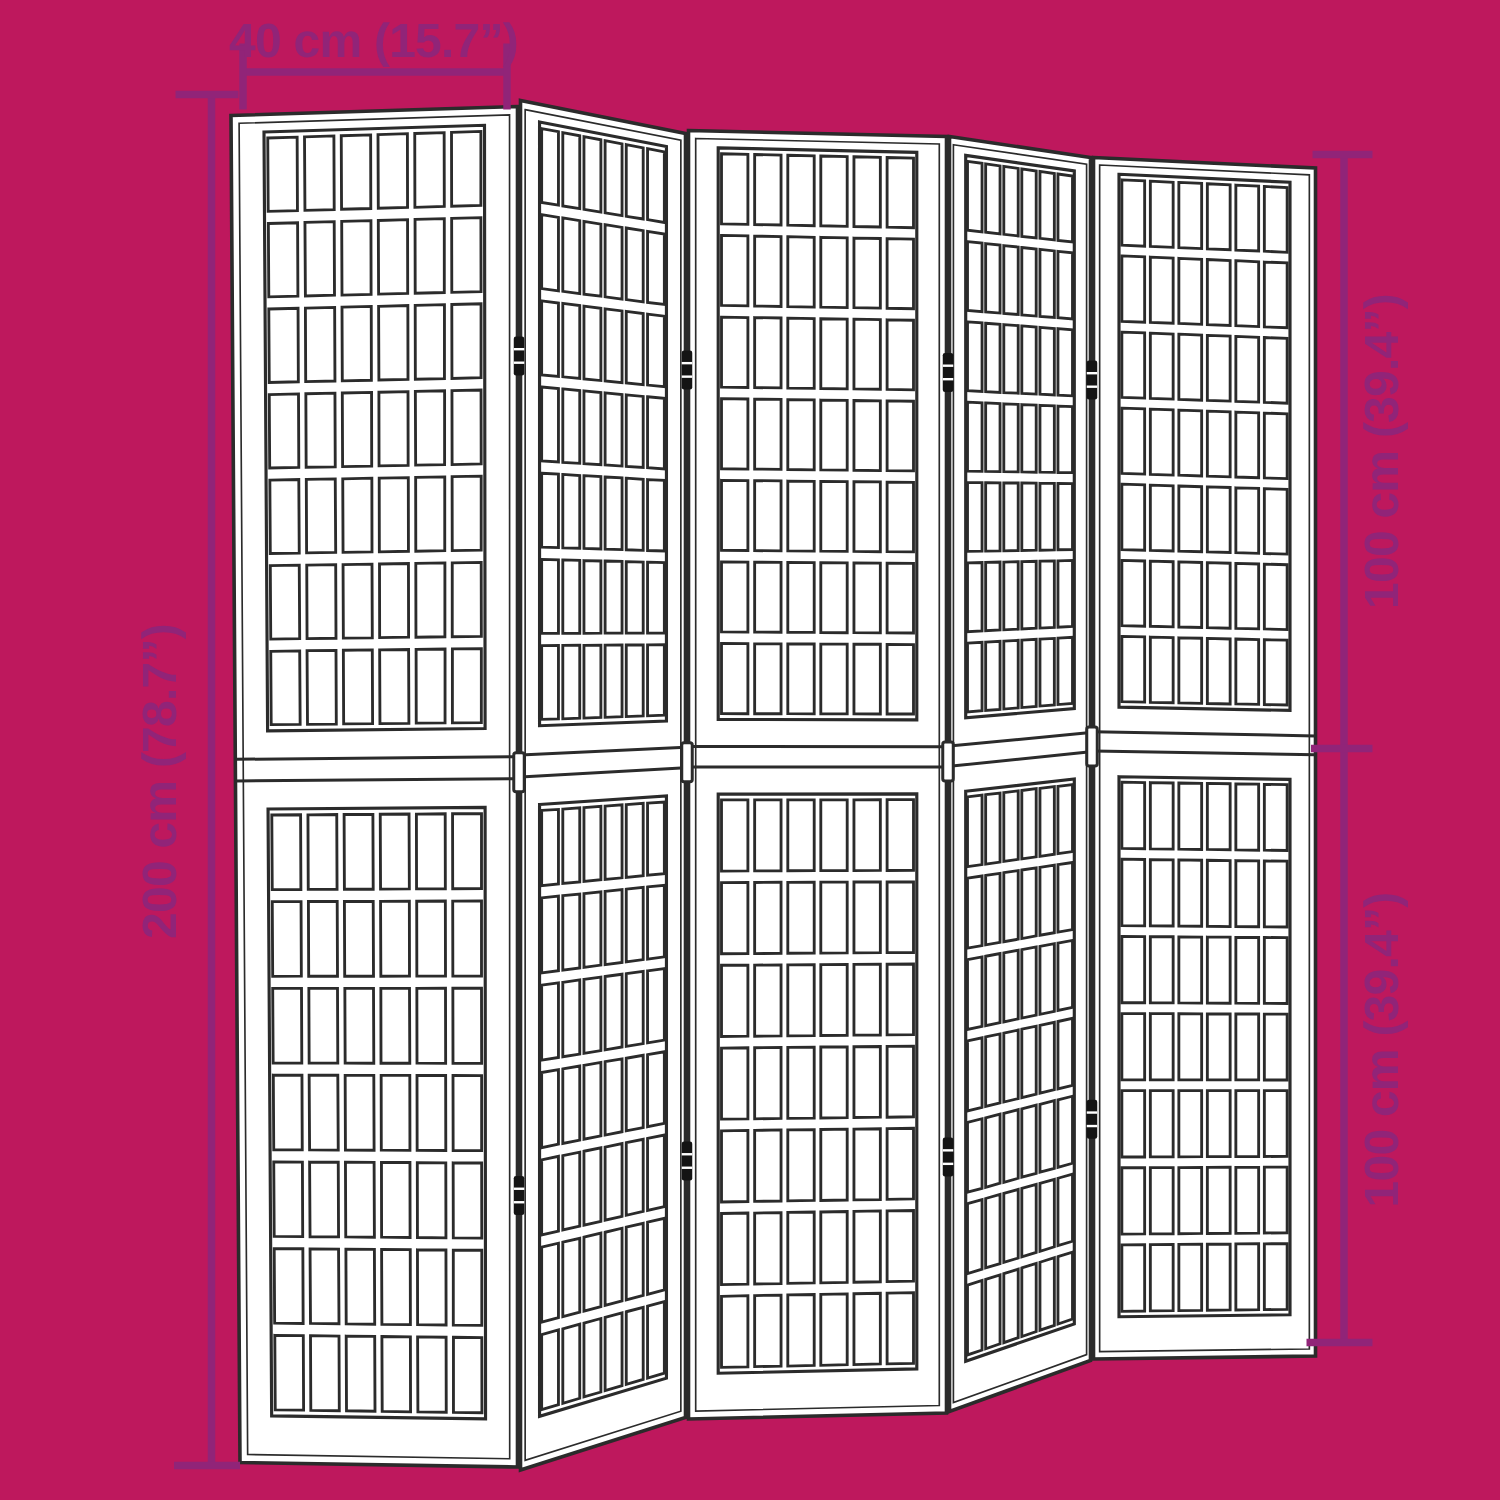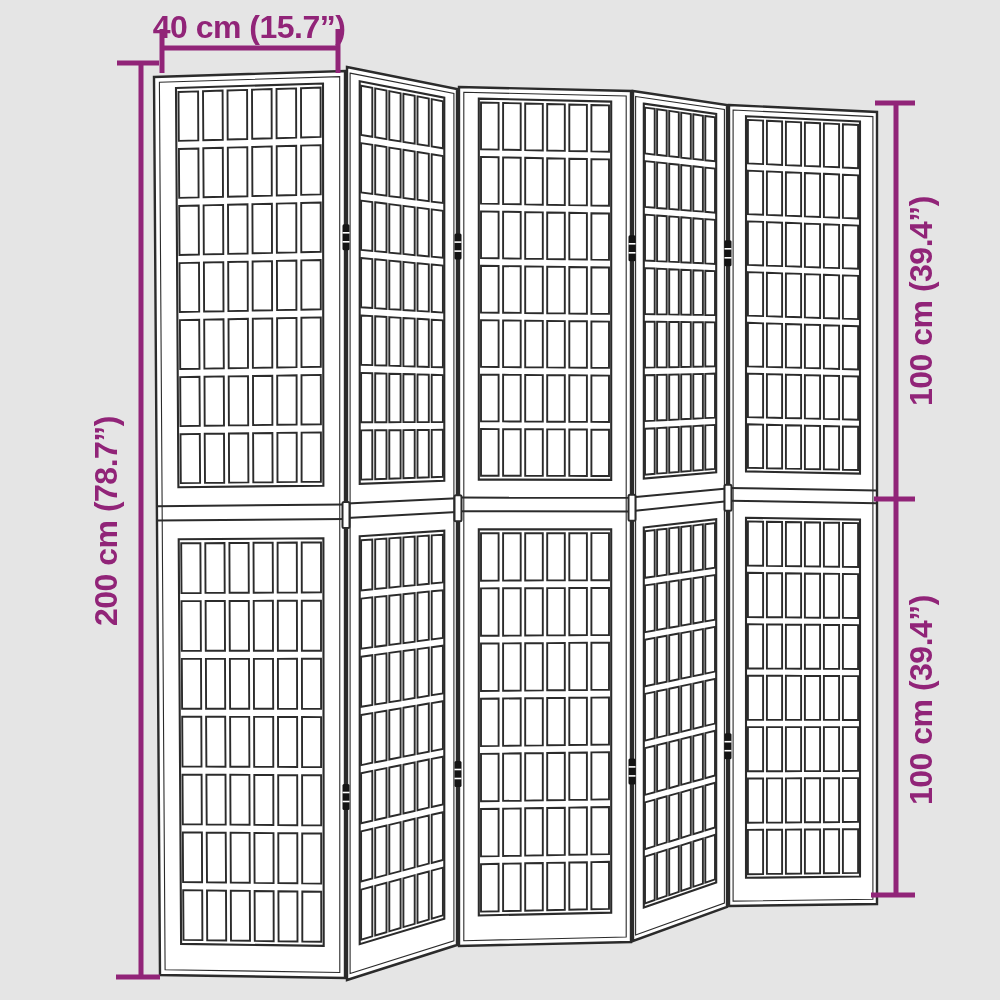--- a/index.html
+++ b/index.html
@@ -1,17 +1,17 @@
 <!DOCTYPE html>
 <html style="--accent: #912478;"><head>
 <meta charset="utf-8">
 <style>
   html,body{margin:0;padding:0;background:#fff;}
   .stage{
-    position:relative;width:1000px;height:1000px;background:#e5e5e5;overflow:hidden;
+    position:relative;width:1000px;height:1000px;background:#be185d;overflow:hidden;
     font-family:"Liberation Sans",sans-serif;
   }
   .stage svg{display:block;}
   .dim-line{stroke:var(--accent,#912478);stroke-width:5;stroke-linecap:butt;fill:none;}
   .dim-text{
     fill:var(--accent,#912478);
     font-family:"Liberation Sans",sans-serif;
     font-size:32px;font-weight:700;letter-spacing:-0.5px;
   }
 </style>

